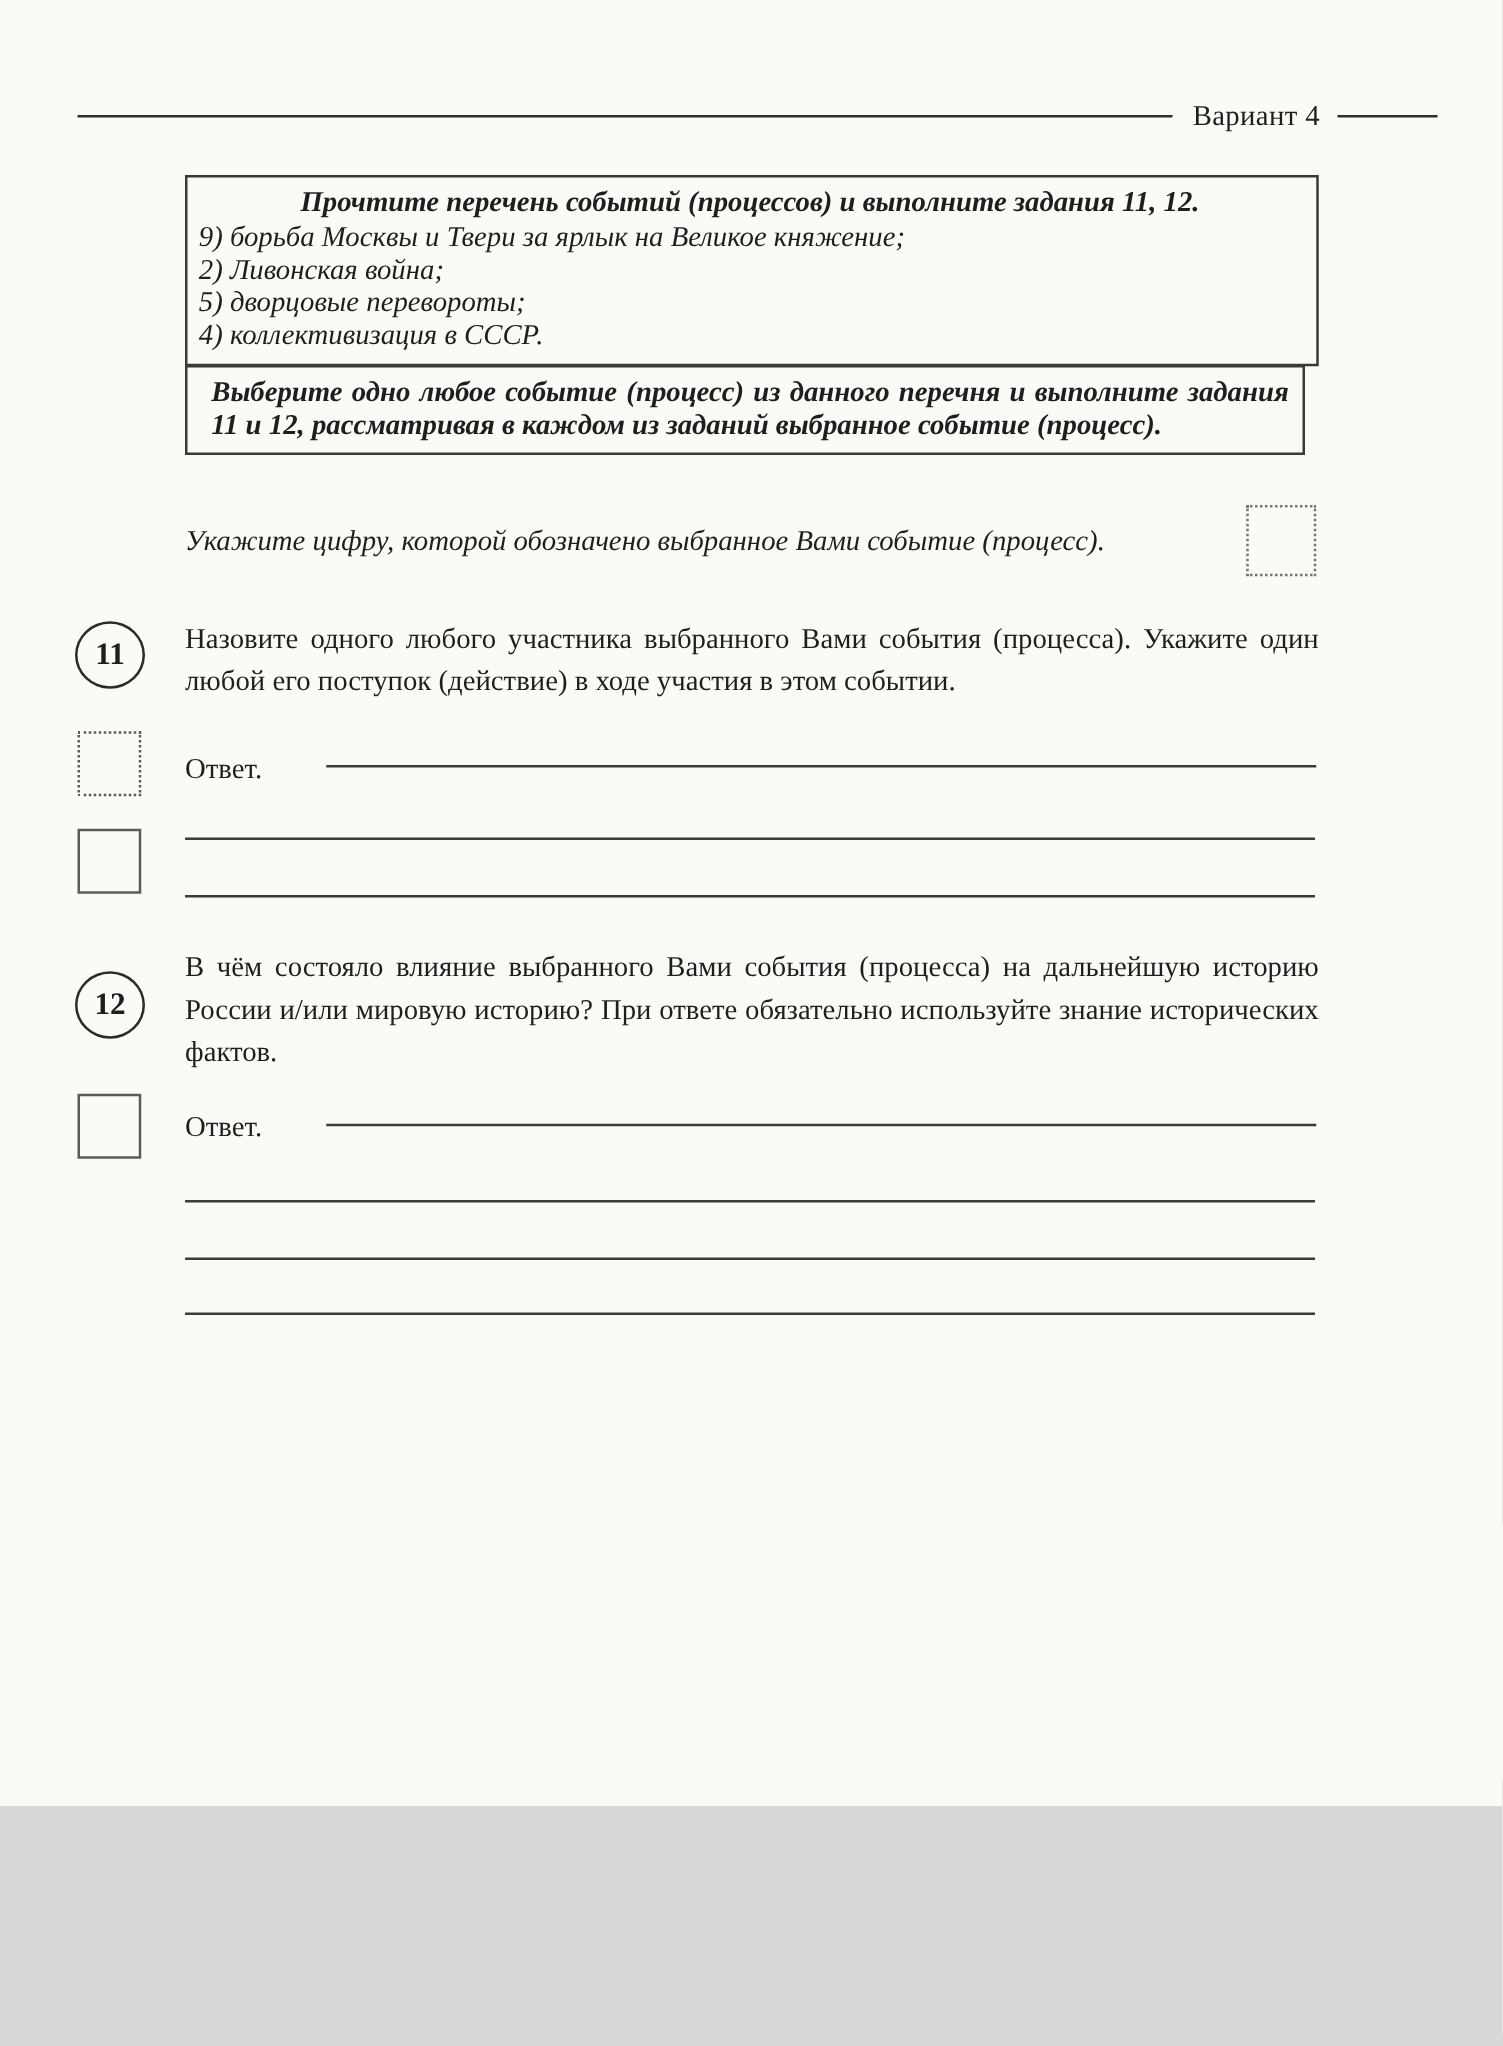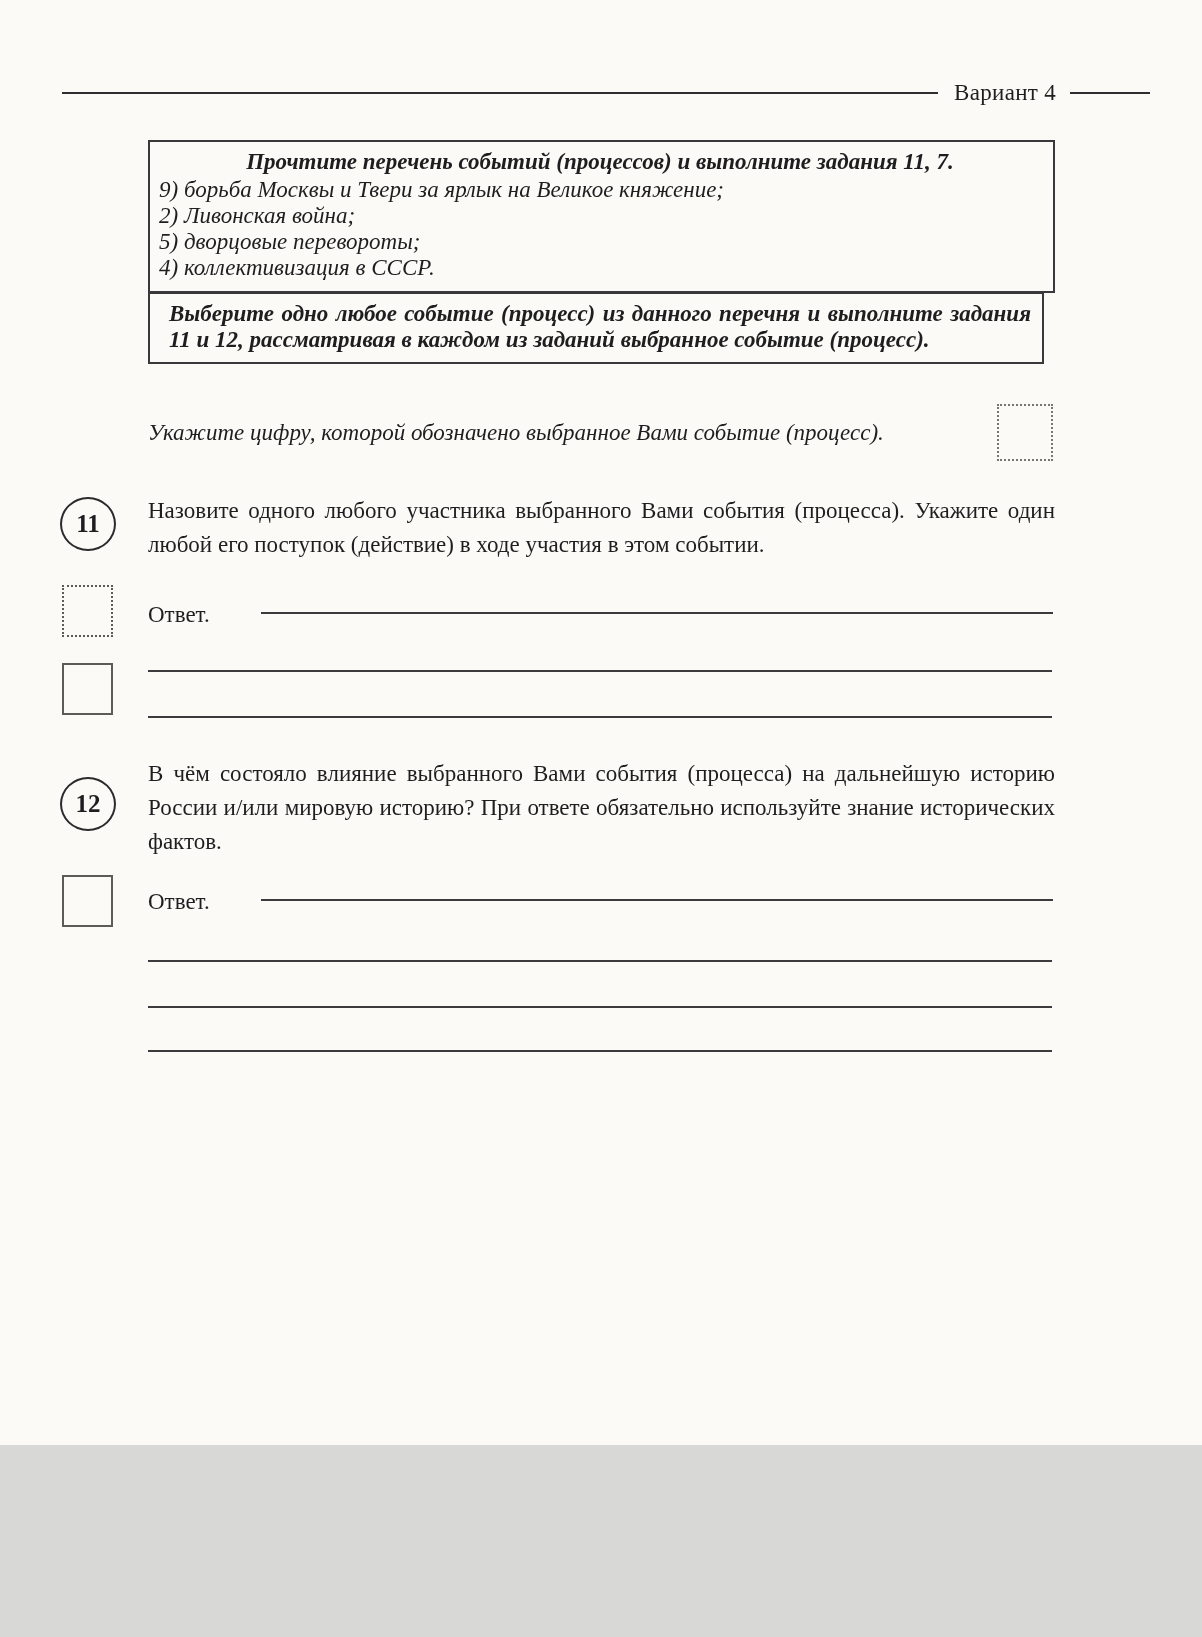--- a/index.html
+++ b/index.html
@@ -107,21 +107,21 @@
 
 <div class="page">
 
   <div class="header">
     <div class="hline long"></div>
     <div class="variant">Вариант 4</div>
     <div class="hline short"></div>
   </div>
 
   <div class="box events-box">
-    <div class="events-title">Прочтите перечень событий (процессов) и выполните задания 11, 7.</div>
+    <div class="events-title">Прочтите перечень событий (процессов) и выполните задания 11, 12.</div>
     <div class="events-item">9) борьба Москвы и Твери за ярлык на Великое княжение;</div>
     <div class="events-item">2) Ливонская война;</div>
     <div class="events-item">5) дворцовые перевороты;</div>
     <div class="events-item">4) коллективизация в СССР.</div>
   </div>
 
   <div class="box instruction-box">
     <span>Выберите одно любое событие (процесс) из данного перечня и выполните задания 11 и 12, рассматривая в каждом из заданий выбранное событие (процесс).</span>
   </div>
 

